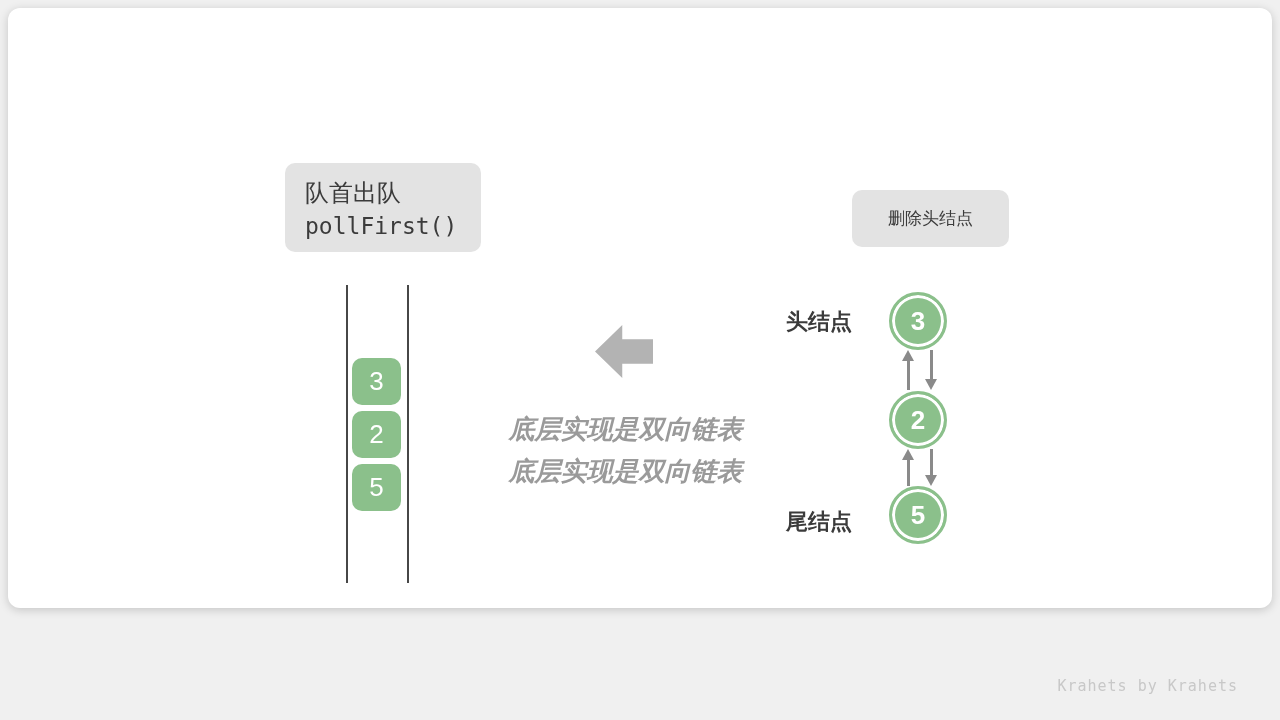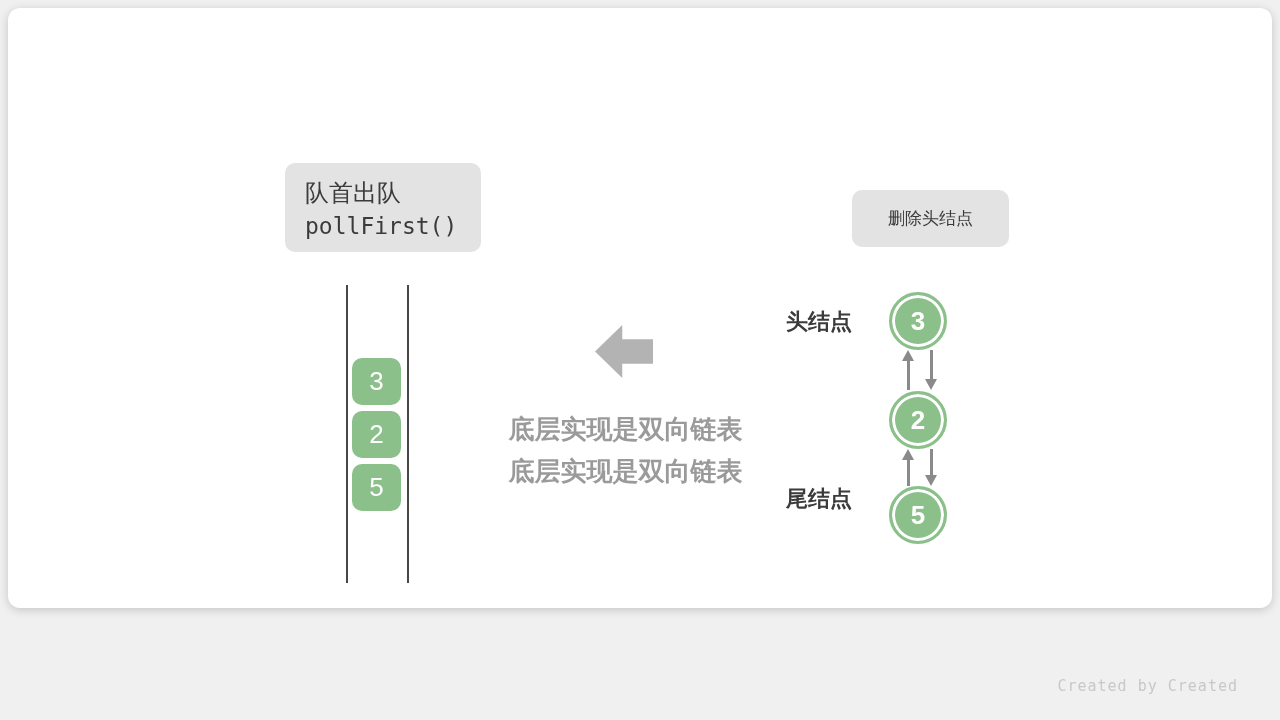--- a/index.html
+++ b/index.html
@@ -55,30 +55,30 @@
 
   
   .block-arrow {
     position: absolute; left: 587px; top: 317px;
     width: 58px; height: 53px; background: #b3b3b3;
     clip-path: polygon(0% 50%, 47% 0%, 47% 27%, 100% 27%, 100% 73%, 47% 73%, 47% 100%);
   }
   .note {
     position: absolute; left: 460px; top: 400px; width: 315px;
     text-align: center; color: #9a9a9a;
-    font-size: 26px; font-weight: bold; line-height: 42px;
+    font-size: 26px; font-weight: bold; line-height: 42px; font-style: italic;
   }
 
   
   .node-label {
     position: absolute; left: 778px; width: 90px;
     color: #3b3b3b; font-size: 22px; font-weight: bold;
   }
   .node-label.head { top: 299px; }
-  .node-label.tail { top: 476px; }
+  .node-label.tail { top: 499px; }
 
   .node {
     position: absolute; left: 881px; width: 58px; height: 58px;
     border-radius: 50%;
     background: #8bc08b;
     border: 3px solid #8bc08b;
     box-shadow: inset 0 0 0 3px #ffffff;
     color: #ffffff; font-size: 26px; font-weight: bold;
     display: flex; align-items: center; justify-content: center;
   }
@@ -156,16 +156,16 @@
       <div class="arr up">
         <span class="ahead"></span>
         <span class="shaft"></span>
       </div>
       <div class="arr down">
         <span class="shaft"></span>
         <span class="ahead"></span>
       </div>
     </div>
 
-    <div class="credit mono">Created by Created</div>
+    <div class="credit mono">Krahets by Krahets</div>
 
   </div>
 </div>
 
 </body></html>

